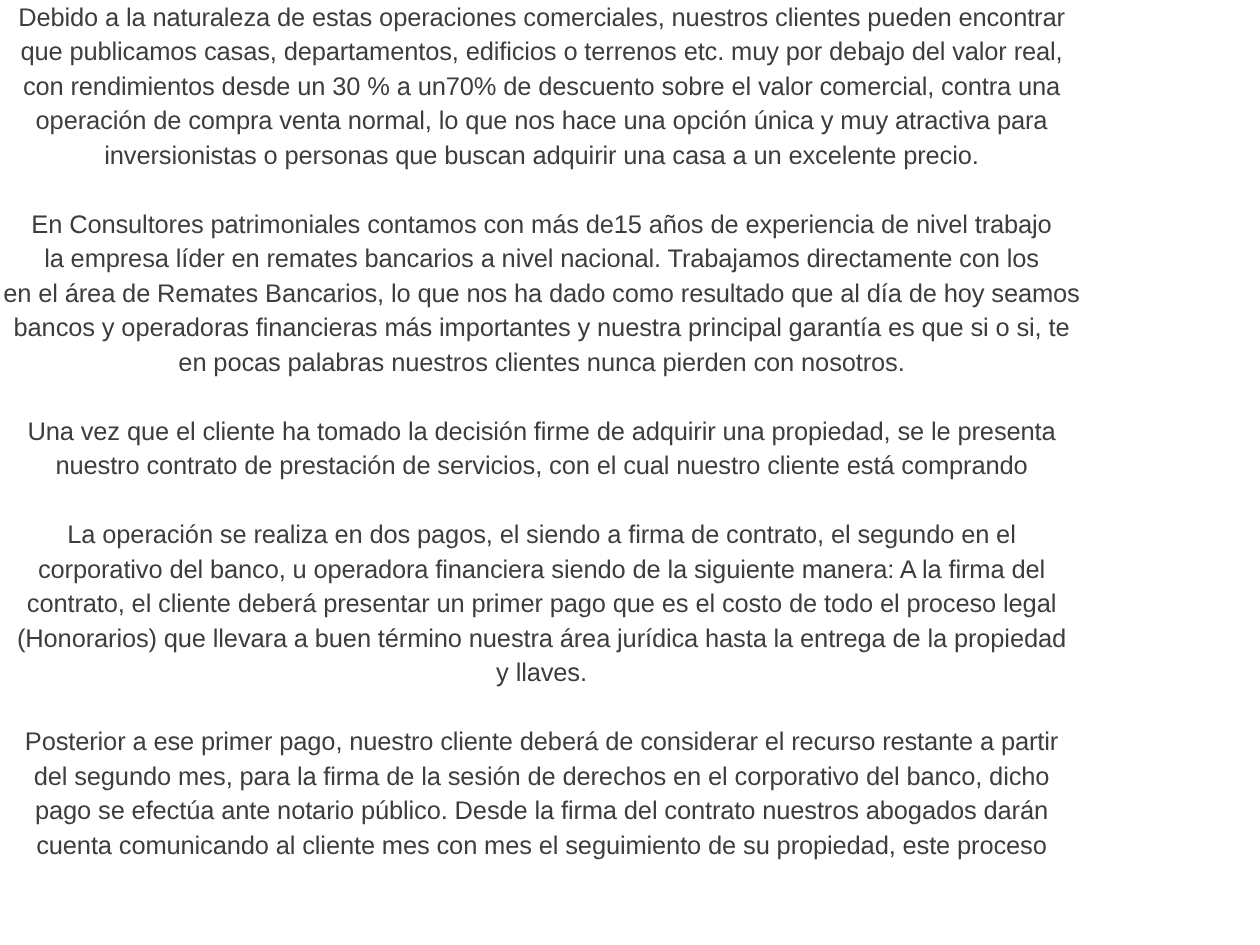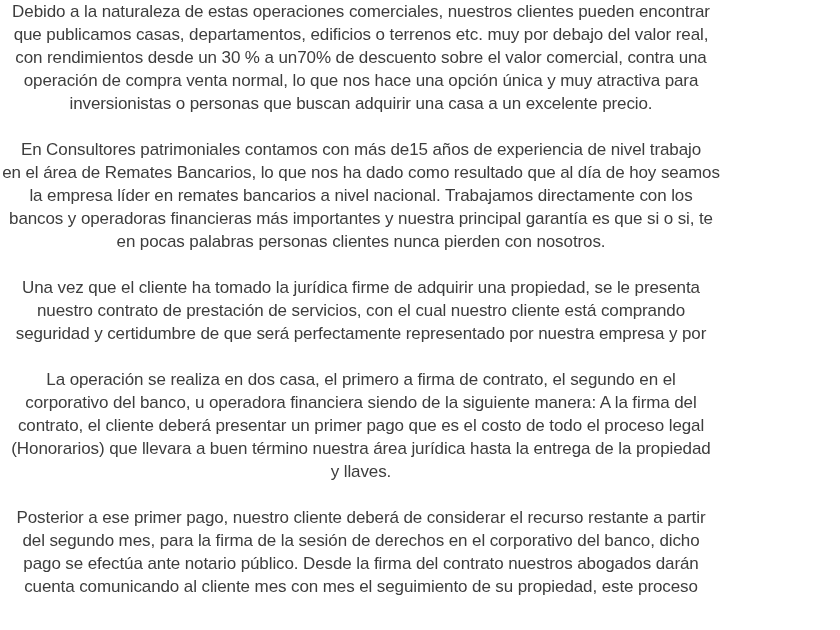--- a/index.html
+++ b/index.html
@@ -43,32 +43,31 @@
   <div class="text-block">
       <p class="para">
         <span class="line">Debido a la naturaleza de estas operaciones comerciales, nuestros clientes pueden encontrar</span>
         <span class="line">que publicamos casas, departamentos, edificios o terrenos etc. muy por debajo del valor real,</span>
         <span class="line">con rendimientos desde un 30 % a un70% de descuento sobre el valor comercial, contra una</span>
         <span class="line">operación de compra venta normal, lo que nos hace una opción única y muy atractiva para</span>
         <span class="line">inversionistas o personas que buscan adquirir una casa a un excelente precio.</span>
       </p>
       <p class="para">
         <span class="line">En Consultores patrimoniales contamos con más de15 años de experiencia de nivel trabajo</span>
+        <span class="line">la empresa líder en remates bancarios a nivel nacional. Trabajamos directamente con los</span>
         <span class="line">en el área de Remates Bancarios, lo que nos ha dado como resultado que al día de hoy seamos</span>
-        <span class="line">la empresa líder en remates bancarios a nivel nacional. Trabajamos directamente con los</span>
         <span class="line">bancos y operadoras financieras más importantes y nuestra principal garantía es que si o si, te</span>
-        <span class="line">en pocas palabras personas clientes nunca pierden con nosotros.</span>
+        <span class="line">en pocas palabras nuestros clientes nunca pierden con nosotros.</span>
       </p>
       <p class="para">
-        <span class="line">Una vez que el cliente ha tomado la jurídica firme de adquirir una propiedad, se le presenta</span>
+        <span class="line">Una vez que el cliente ha tomado la decisión firme de adquirir una propiedad, se le presenta</span>
         <span class="line">nuestro contrato de prestación de servicios, con el cual nuestro cliente está comprando</span>
-        <span class="line">seguridad y certidumbre de que será perfectamente representado por nuestra empresa y por</span>
       </p>
       <p class="para">
-        <span class="line">La operación se realiza en dos casa, el primero a firma de contrato, el segundo en el</span>
+        <span class="line">La operación se realiza en dos pagos, el siendo a firma de contrato, el segundo en el</span>
         <span class="line">corporativo del banco, u operadora financiera siendo de la siguiente manera: A la firma del</span>
         <span class="line">contrato, el cliente deberá presentar un primer pago que es el costo de todo el proceso legal</span>
         <span class="line">(Honorarios) que llevara a buen término nuestra área jurídica hasta la entrega de la propiedad</span>
         <span class="line">y llaves.</span>
       </p>
       <p class="para">
         <span class="line">Posterior a ese primer pago, nuestro cliente deberá de considerar el recurso restante a partir</span>
         <span class="line">del segundo mes, para la firma de la sesión de derechos en el corporativo del banco, dicho</span>
         <span class="line">pago se efectúa ante notario público. Desde la firma del contrato nuestros abogados darán</span>
         <span class="line">cuenta comunicando al cliente mes con mes el seguimiento de su propiedad, este proceso</span>

